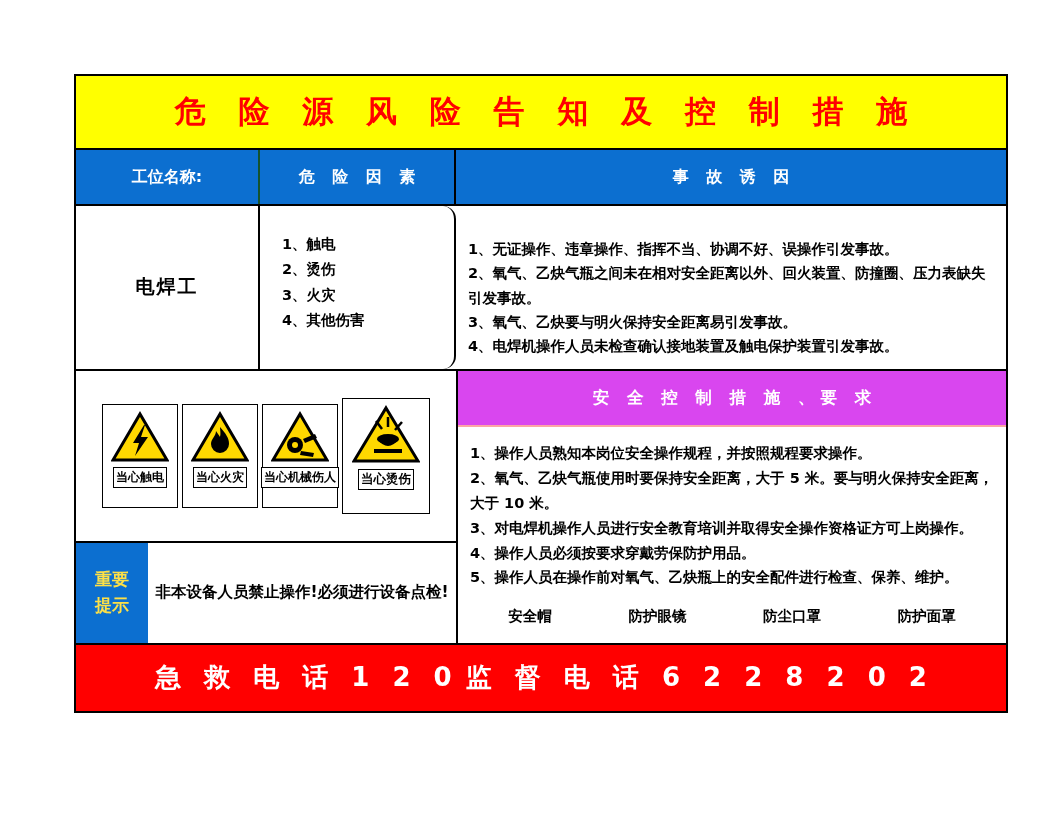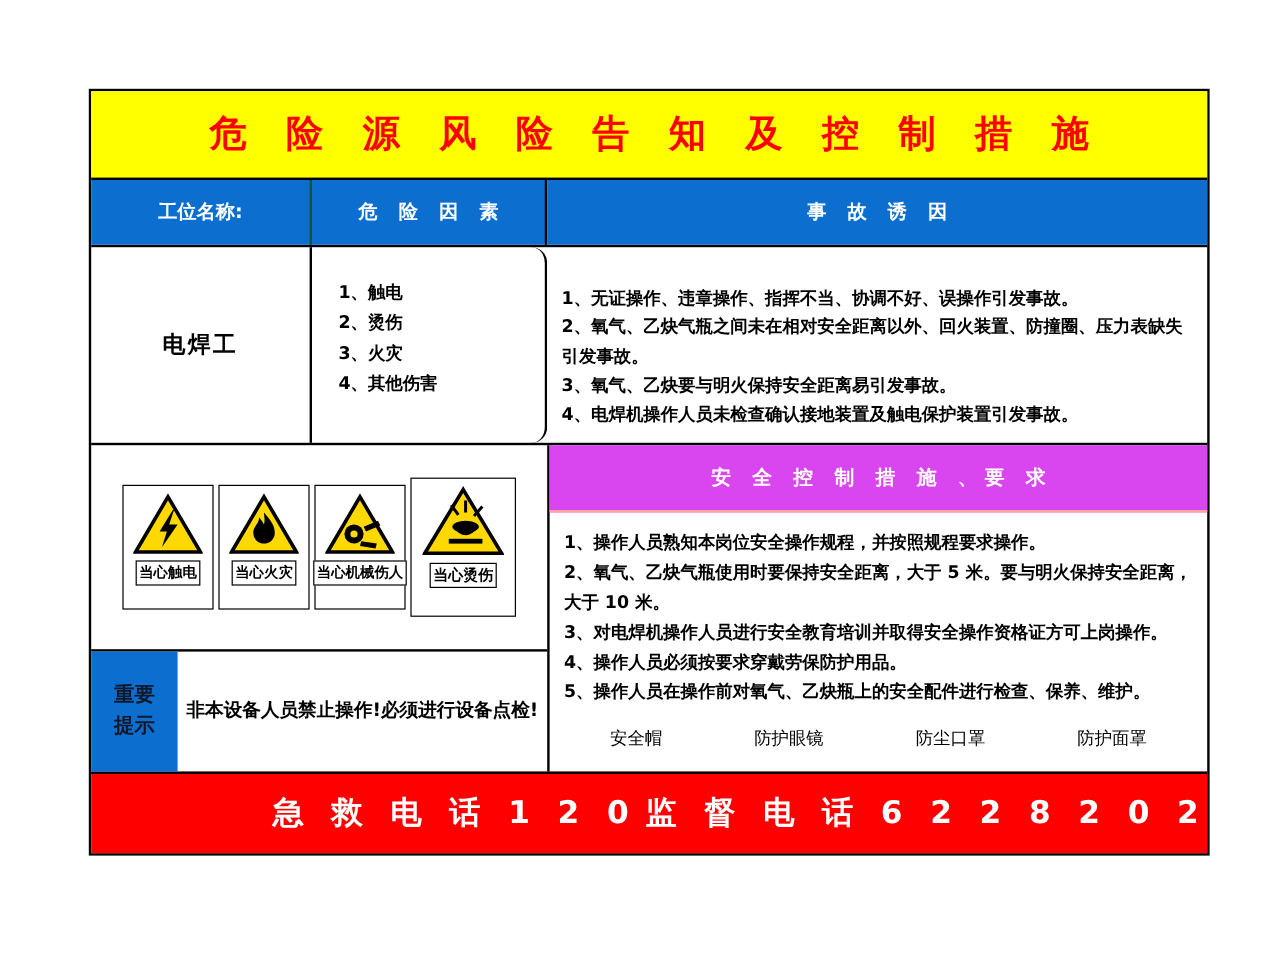--- a/index.html
+++ b/index.html
@@ -156,21 +156,21 @@
   .sign.big .sign-label { font-size: 12.5px; }
 
   
   .notice-box {
     display: flex;
     height: 100px;
   }
   .notice-tag {
     width: 72px;
     background: #0c6fd0;
-    color: #0f172a;
+    color: #fde047;
     font-family: "DejaVu Sans", sans-serif;
     font-size: 17px;
     font-weight: bold;
     display: flex;
     flex-direction: column;
     align-items: center;
     justify-content: center;
     line-height: 1.5;
     box-sizing: border-box;
   }
@@ -210,31 +210,31 @@
     color: #000000;
     line-height: 1.72;
     box-sizing: border-box;
   }
   .ppe-row {
     display: flex;
     justify-content: space-around;
     margin-top: 14px;
     font-family: "DejaVu Sans", sans-serif;
     font-size: 14.5px;
-    font-weight: normal;
+    font-weight: bold;
     color: #000000;
   }
   
   .footer {
     background: #ff0000;
     border-top: 2px solid #000000;
     height: 66px;
     display: flex;
     align-items: center;
-    justify-content: flex-end;
+    justify-content: center;
     color: #ffffff;
   }
   .footer-text {
     font-family: "DejaVu Sans", sans-serif;
     font-size: 26px;
     font-weight: bold;
     letter-spacing: 7px;
     text-indent: 7px;
     white-space: nowrap;
   }

